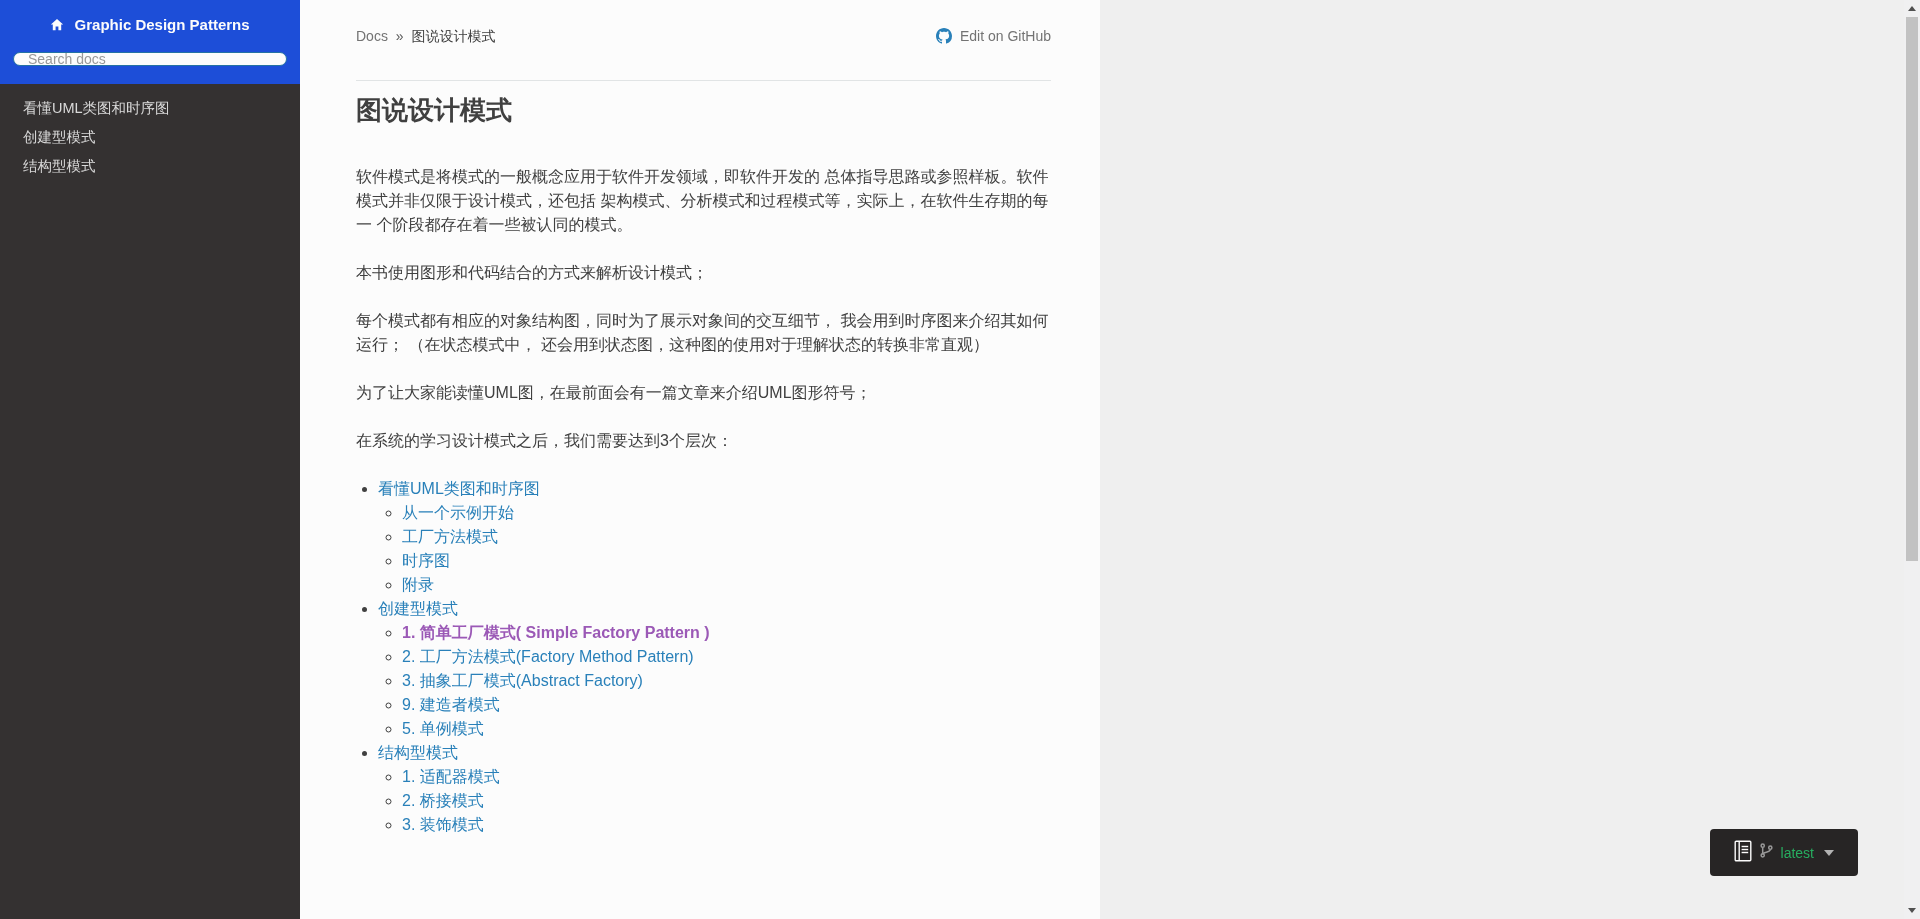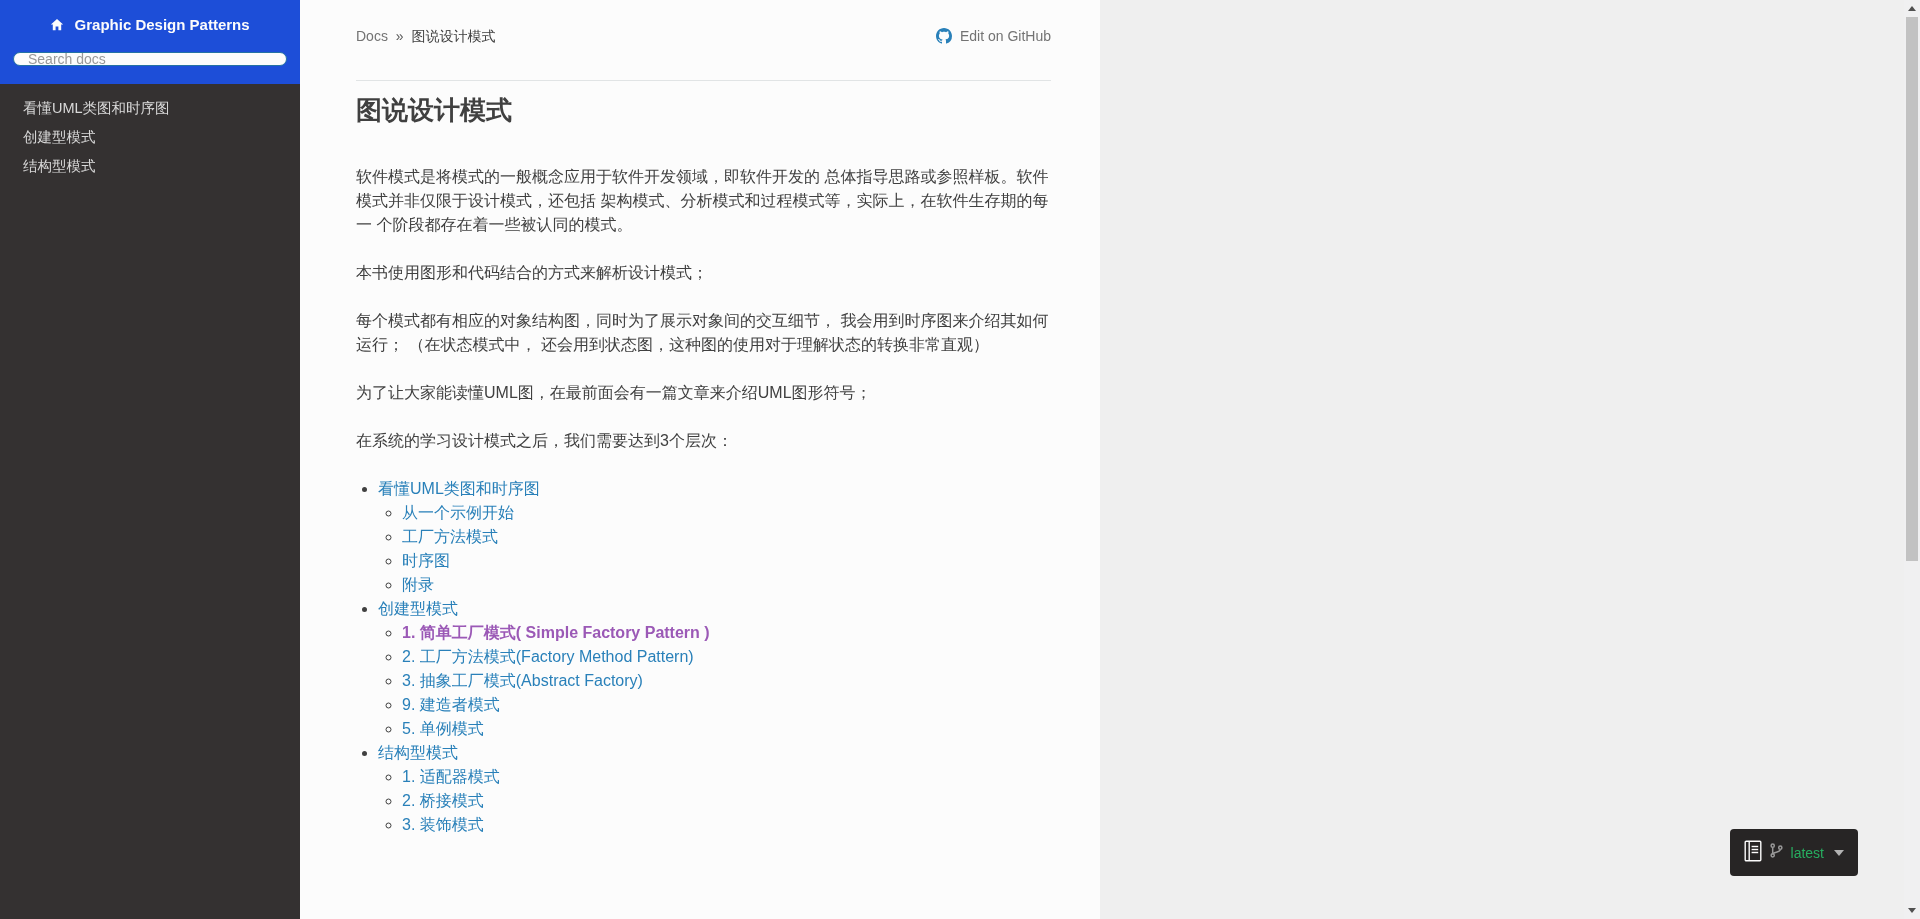--- a/index.html
+++ b/index.html
@@ -32,21 +32,21 @@
   .content hr { border:0; border-top:1px solid #e1e4e5; margin:34px 0 0; }
   h1.page-title { font-size:26px; line-height:34px; font-weight:bold; color:#404040; margin:12px 0 38px; }
   .content p { line-height:24px; margin:0 0 24px; }
   ol.levels { margin:0 0 24px; padding-left:26px; line-height:24px; }
   ul.toc { margin:0 0 24px; padding-left:22px; line-height:24px; list-style:disc; }
   ul.toc ul { padding-left:24px; margin:0; list-style:circle; }
   ul.toc a { color:#2980b9; text-decoration:none; }
   ul.toc a.visited { color:#9b59b6;font-weight:bold; }
   
   .flyout { position:fixed; right:62px; bottom:43px; height:47px; background:#272525; border-radius:4px;
-    display:flex; align-items:center; padding:0 14px; gap:8px; z-index:5; cursor:pointer; }
+    display:flex; align-items:center; padding:0 24px; gap:8px; z-index:5; cursor:pointer; }
   .flyout .version { color:#27ae60; font-size:14px; }
   .caret-down { width:0; height:0; border-left:5px solid transparent; border-right:5px solid transparent;
     border-top:6px solid #b3b3b3; margin-left:2px; }
   
   .scrollbar { position:fixed; right:0; top:0; width:16px; height:100%; background:#f0f0f1; z-index:6; }
   .sb-thumb { position:absolute; left:2px; top:17px; width:12px; height:544px; background:#c2c2c2; }
   .sb-arrow { position:absolute; left:4px; width:0; height:0;
     border-left:4px solid transparent; border-right:4px solid transparent; }
   .sb-up { top:6px; border-bottom:5px solid #505050; }
   .sb-down { bottom:6px; border-top:5px solid #505050; }

